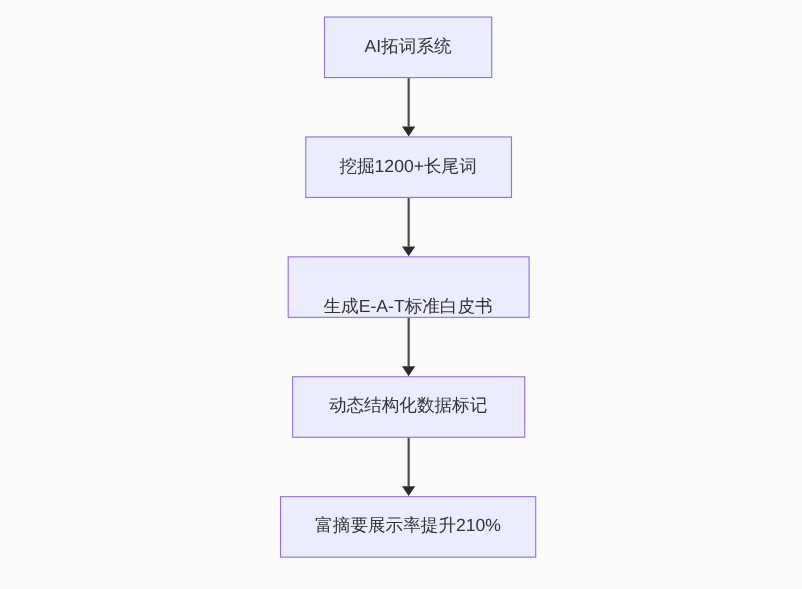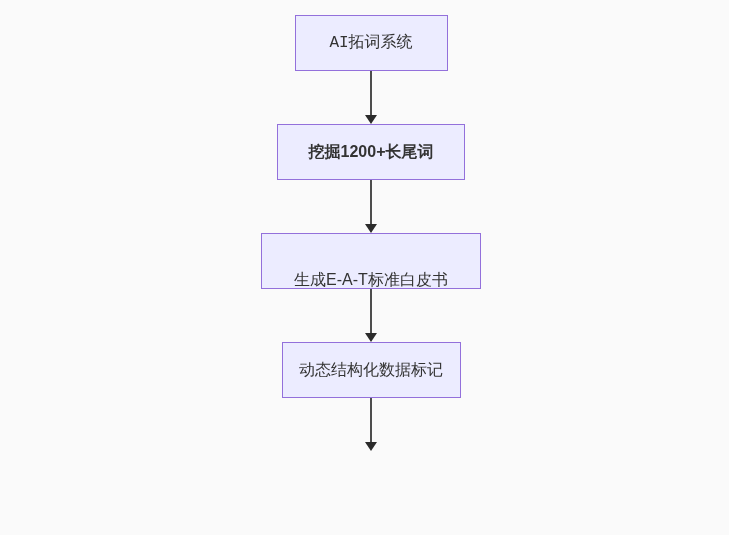--- a/index.html
+++ b/index.html
@@ -31,24 +31,24 @@
     border: 1px solid #9370DB;
     display: flex;
     align-items: center;
     justify-content: center;
     color: #333333;
     font-size: 16px;
     line-height: 1;
     white-space: nowrap;
     text-align: center;
   }
-  .node-1 { width: 153px; font-family: Liberation Mono, monospace; }
-  .node-2 { width: 188px; font-weight: bold; }
+  .node-1 { width: 153px; }
+  .node-2 { width: 188px; }
   .node-3 { width: 220px; align-items: flex-end; }
-  .node-4 { width: 179px; }
+  .node-4 { width: 212px; }
   .node-5 { width: 233px; }
   .connector {
     height: 53px;
     display: flex;
     flex-direction: column;
     align-items: center;
   }
   .connector .line {
     width: 2px;
     flex: 1;
@@ -97,15 +97,18 @@
 
     <div class="node node-4">
       <span>动态结构化数据标记</span>
     </div>
 
     <div class="connector">
       <div class="line"></div>
       <div class="arrowhead"></div>
     </div>
 
+    <div class="node node-5">
+      <span>富摘要展示率提升210%</span>
+    </div>
 
   </div>
 </div>
 
 </body></html>

